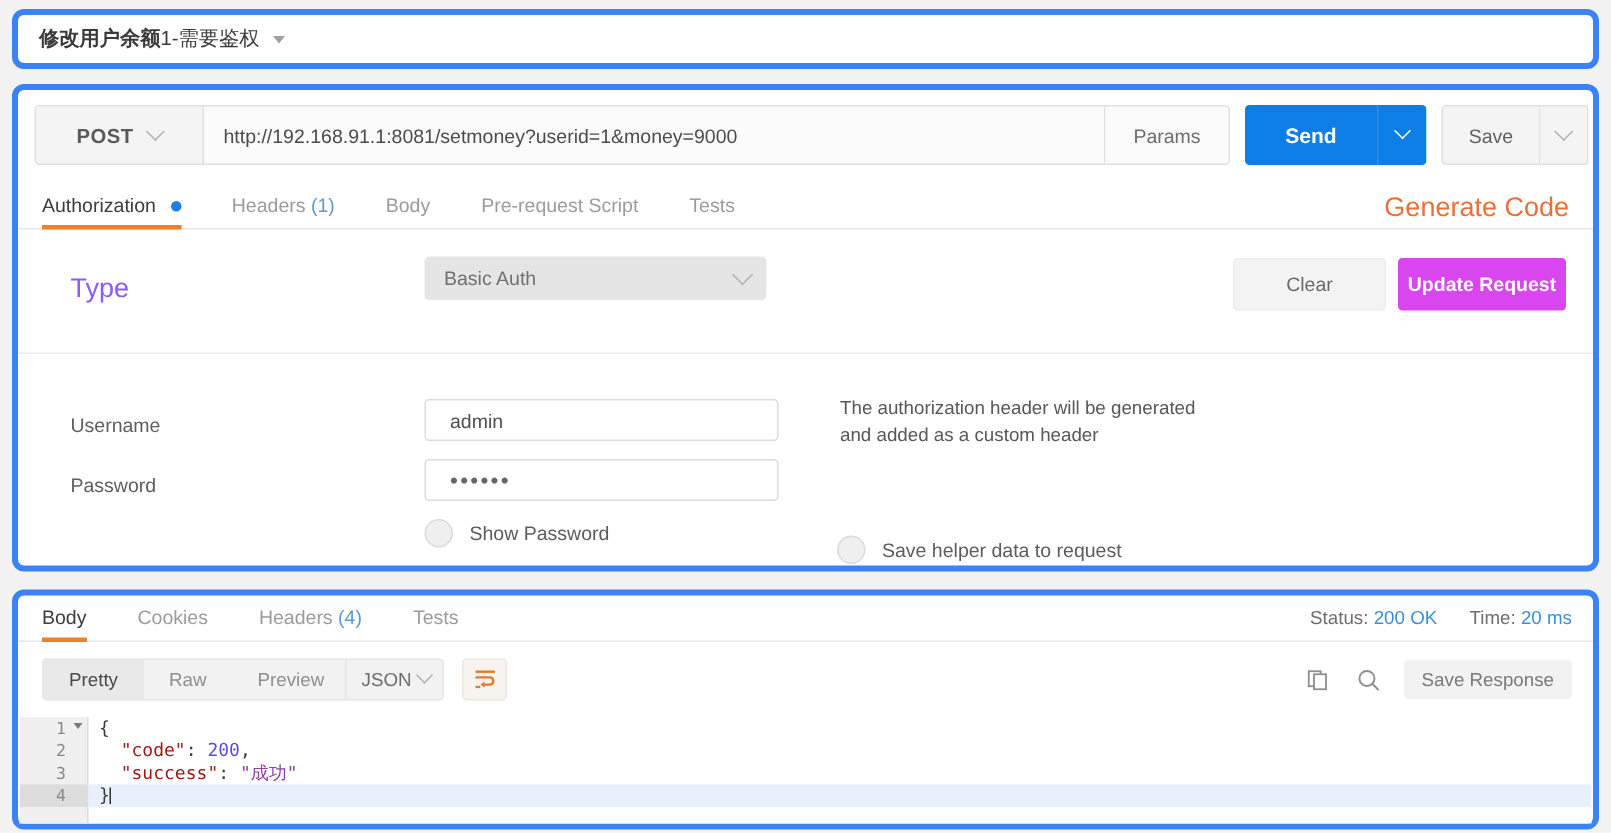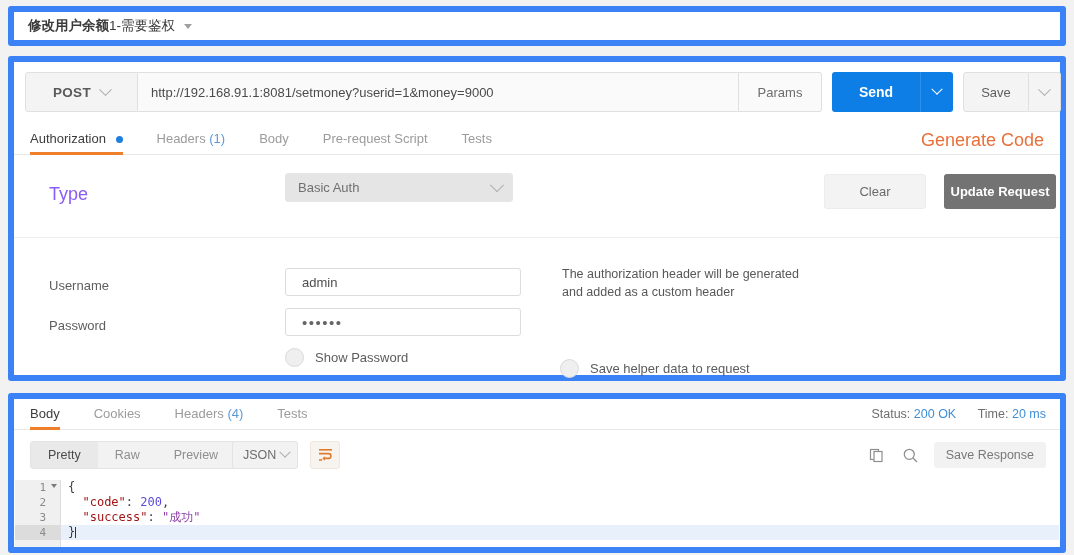--- a/index.html
+++ b/index.html
@@ -11,22 +11,22 @@
     font-size: 13px;
     color: #555;
     overflow: hidden;
   }
   .page { position: relative; width: 1074px; height: 555px; }
 
   
   .panel {
     position: absolute;
     background: #fff;
-    border: 6px solid #3b82f6;
-    border-radius: 3px;
+    border: 4px solid #3b82f6;
+    border-radius: 8px;
   }
 
   
   #tab-panel { left: 8px; top: 6px; width: 1058px; height: 40px; }
   .tab-title-row {
     display: flex; align-items: center; height: 100%;
     padding-left: 14px;
   }
   .tab-title-text {
     font-size: 13.5px; color: #3a3a3a;
@@ -200,23 +200,23 @@
   .clear-btn {
     position: absolute; left: 810px; top: 112px;
     width: 102px; height: 35px;
     background: #f3f3f3; border: 1px solid #ececec; border-radius: 3px;
     display: flex; align-items: center; justify-content: center;
     color: #6a6a6a; font-size: 13px; cursor: pointer;
   }
   .update-btn {
     position: absolute; left: 920px; top: 112px;
     width: 112px; height: 35px;
-    background: #737373; border-radius: 3px;
-    display: flex; align-items: center; justify-content: center;
-    color: #fff; font-size: 13px; font-weight: bold; cursor: pointer; margin-left: 10px;
+    background: #d946ef; border-radius: 3px;
+    display: flex; align-items: center; justify-content: center;
+    color: #fff; font-size: 13px; font-weight: bold; cursor: pointer;
   }
 
   
   #response-panel { left: 8px; top: 393px; width: 1058px; height: 160px; }
   .res-tabstrip {
     position: absolute; left: 0; top: 0; width: 100%; height: 31px;
     border-bottom: 1px solid #e8e8e8;
     display: flex; align-items: flex-end; padding-left: 16px;
   }
   .status-area {

